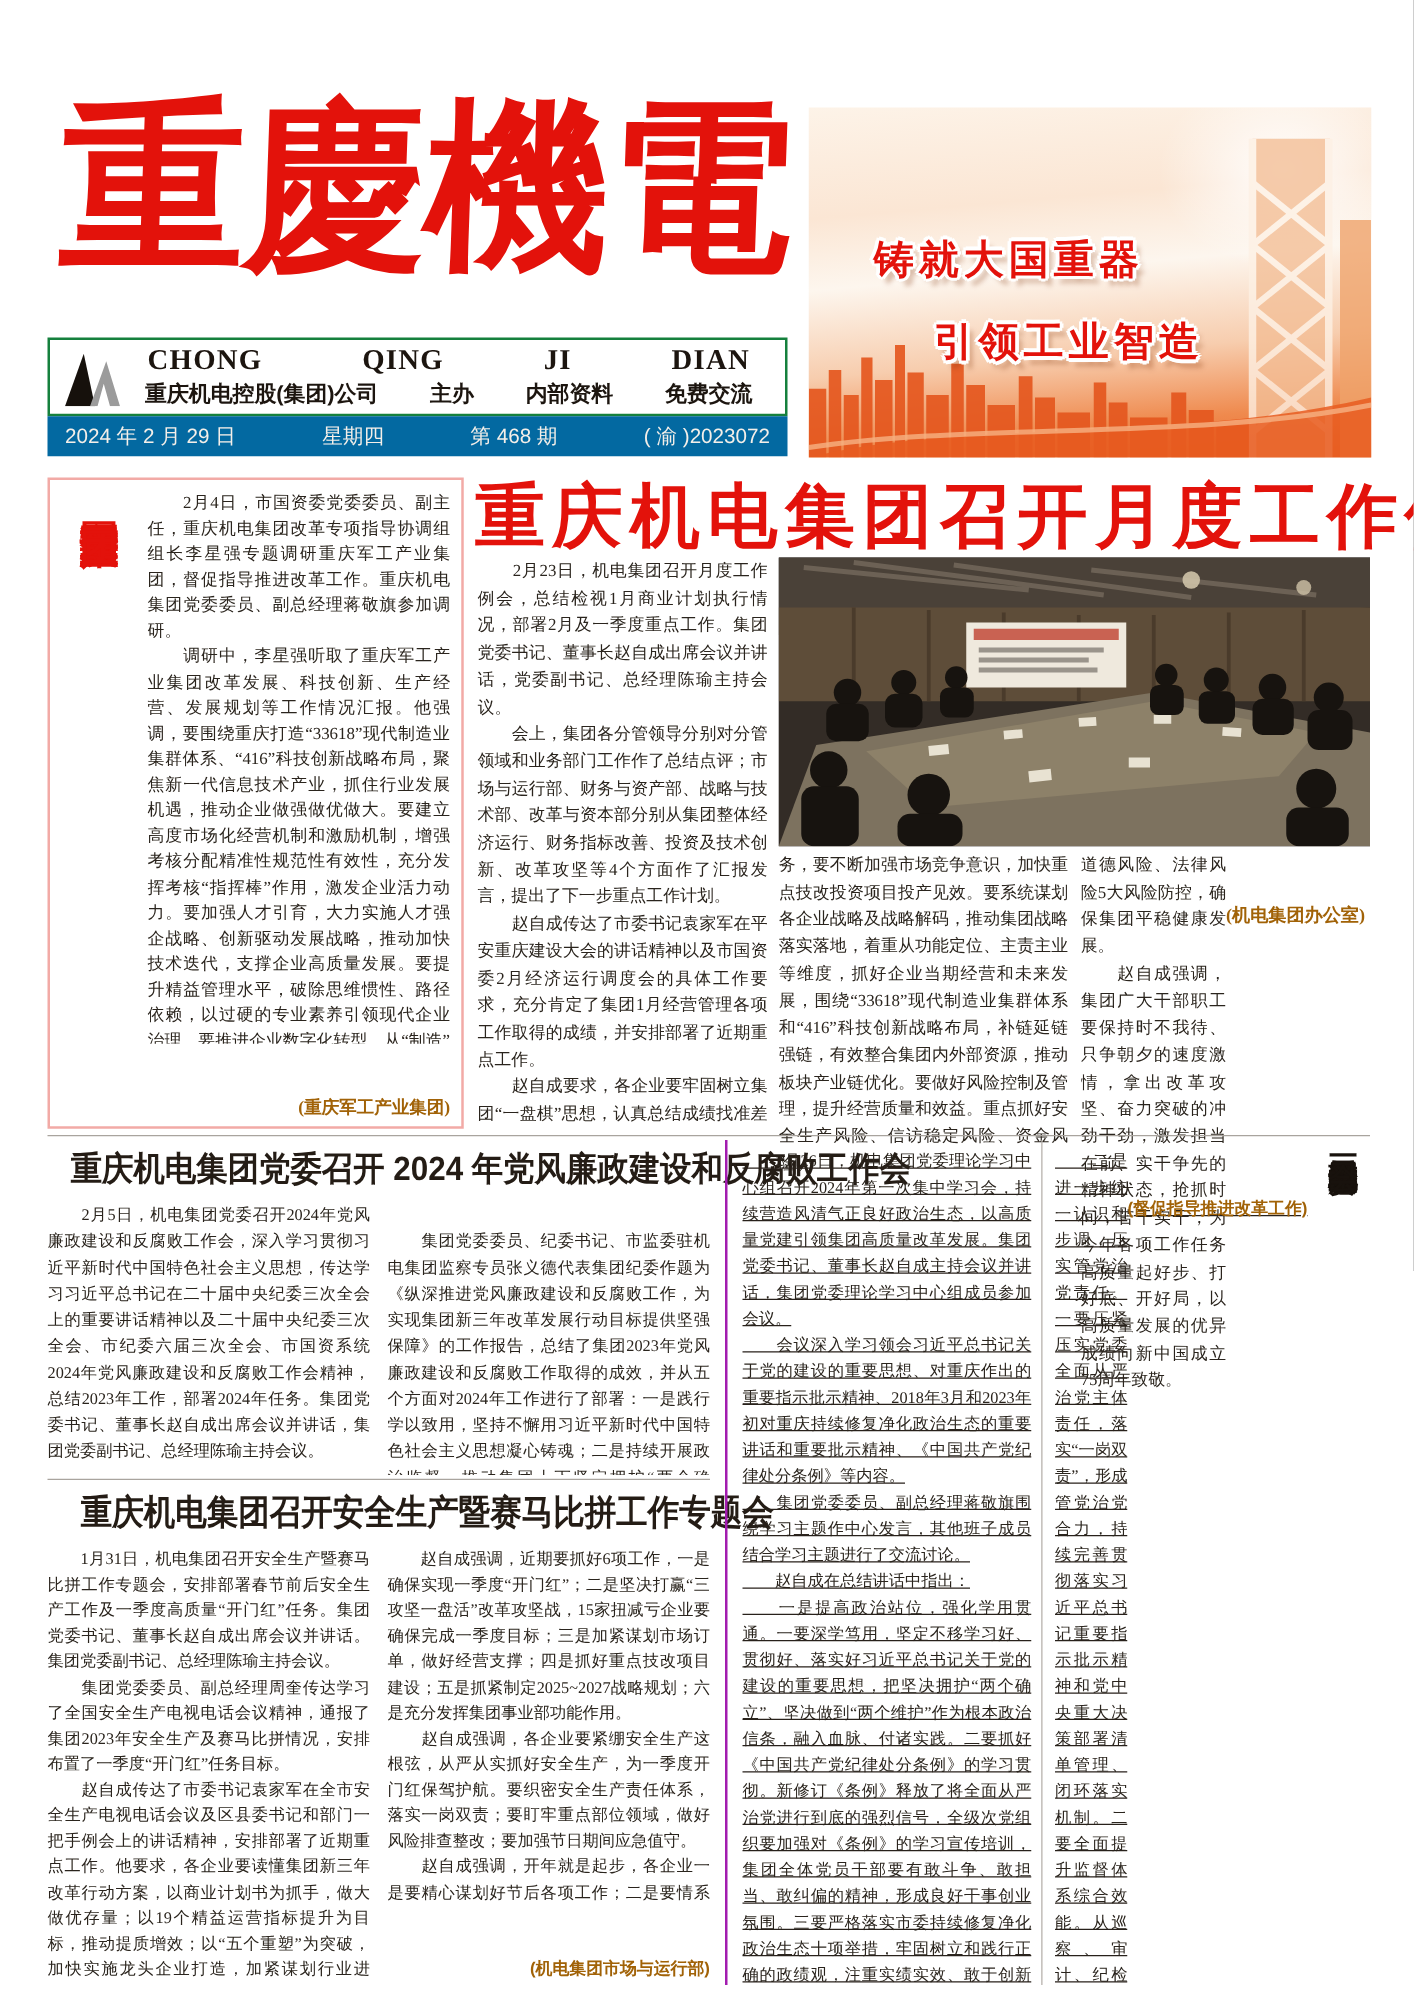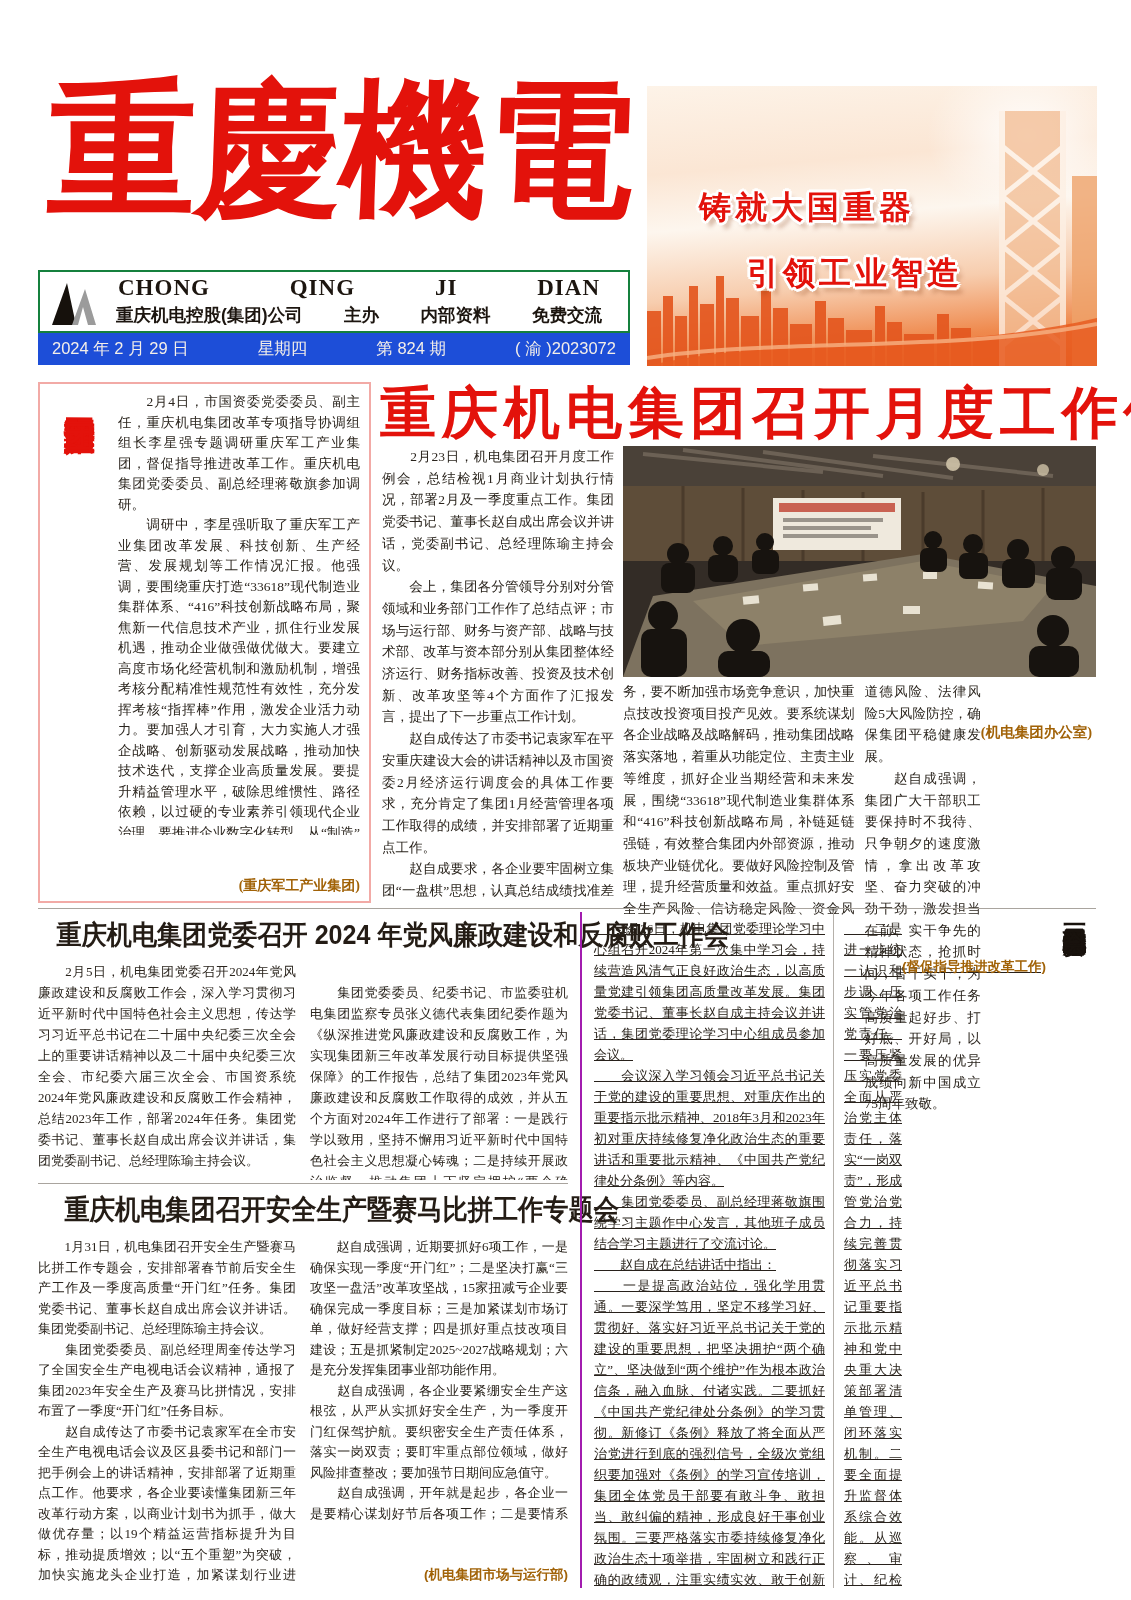--- a/index.html
+++ b/index.html
@@ -28,21 +28,21 @@
     font-weight:bold; font-size:23px; letter-spacing:1px; color:#1c150f;
     font-family:"Liberation Serif","DejaVu Serif",serif;
   }
   .pub-row {
     display:flex; justify-content:space-between; padding:2px 26px 0 76px;
     font-size:17.5px; font-weight:bold; color:#1c150f;
     font-family:"Liberation Sans","DejaVu Sans",sans-serif;
   }
   #date-bar {
     position:absolute; left:38px; top:333px; width:592px; height:32px;
-    background:#1d4ed8; color:#f4efe9; display:flex; align-items:center;
+    background:#0369a1; color:#f4efe9; display:flex; align-items:center;
     justify-content:space-between; padding:0 14px; font-size:16.5px;
     font-family:"Liberation Sans","DejaVu Sans",sans-serif;
   }
   
   #banner {
     position:absolute; left:647px; top:86px; width:450px; height:280px;
     background:linear-gradient(175deg,#fdf3e8 0%,#fbe6d4 28%,#fdf6ee 46%,#f7cdae 68%,#ef8a4e 86%,#e9662a 100%);
     overflow:hidden;
   }
   #banner-glow {
@@ -191,21 +191,21 @@
     <div class="pub-row">
       <span>重庆机电控股(集团)公司</span>
       <span>主办</span>
       <span>内部资料</span>
       <span>免费交流</span>
     </div>
   </div>
   <div id="date-bar">
     <span>2024 年 2 月 29 日</span>
     <span>星期四</span>
-    <span>第 824 期</span>
+    <span>第 468 期</span>
     <span>( 渝 )2023072</span>
   </div>
 
   <div id="left-box">
     <div id="left-box-headline">市国资委专题调研重庆军工产业集团</div>
     <div id="left-box-bodywrap">
       <div class="body-txt">　　2月4日，市国资委党委委员、副主任，重庆机电集团改革专项指导协调组组长李星强专题调研重庆军工产业集团，督促指导推进改革工作。重庆机电集团党委委员、副总经理蒋敬旗参加调研。
 　　调研中，李星强听取了重庆军工产业集团改革发展、科技创新、生产经营、发展规划等工作情况汇报。他强调，要围绕重庆打造“33618”现代制造业集群体系、“416”科技创新战略布局，聚焦新一代信息技术产业，抓住行业发展机遇，推动企业做强做优做大。要建立高度市场化经营机制和激励机制，增强考核分配精准性规范性有效性，充分发挥考核“指挥棒”作用，激发企业活力动力。要加强人才引育，大力实施人才强企战略、创新驱动发展战略，推动加快技术迭代，支撑企业高质量发展。要提升精益管理水平，破除思维惯性、路径依赖，以过硬的专业素养引领现代企业治理。要推进企业数字化转型，从“制造”走向“智造”，积极实施产业资源整合，不断提高核心竞争力、增强核心功能。
 　　重庆机电集团改革专项指导协调组全体成员、重庆军工产业集团班子成员参加调研座谈会议。</div>
       <div class="byline">(重庆军工产业集团)</div>

